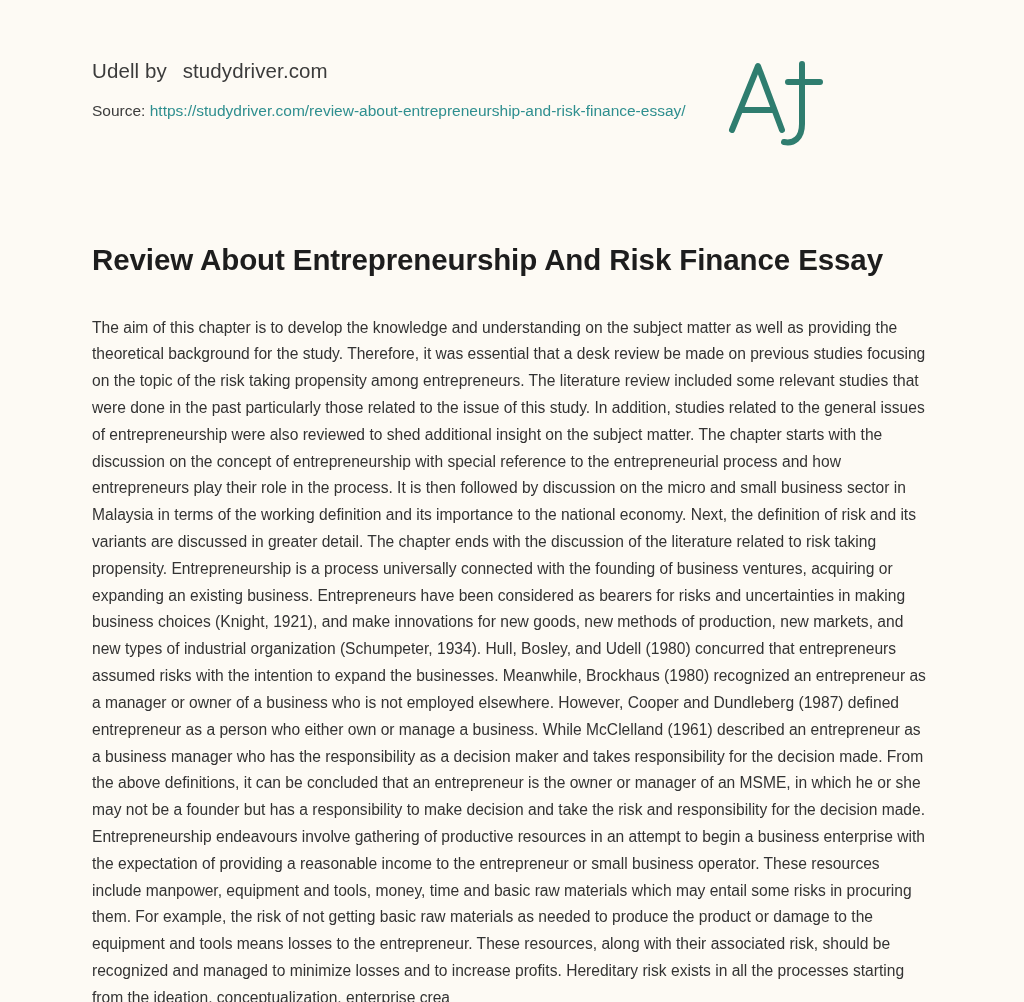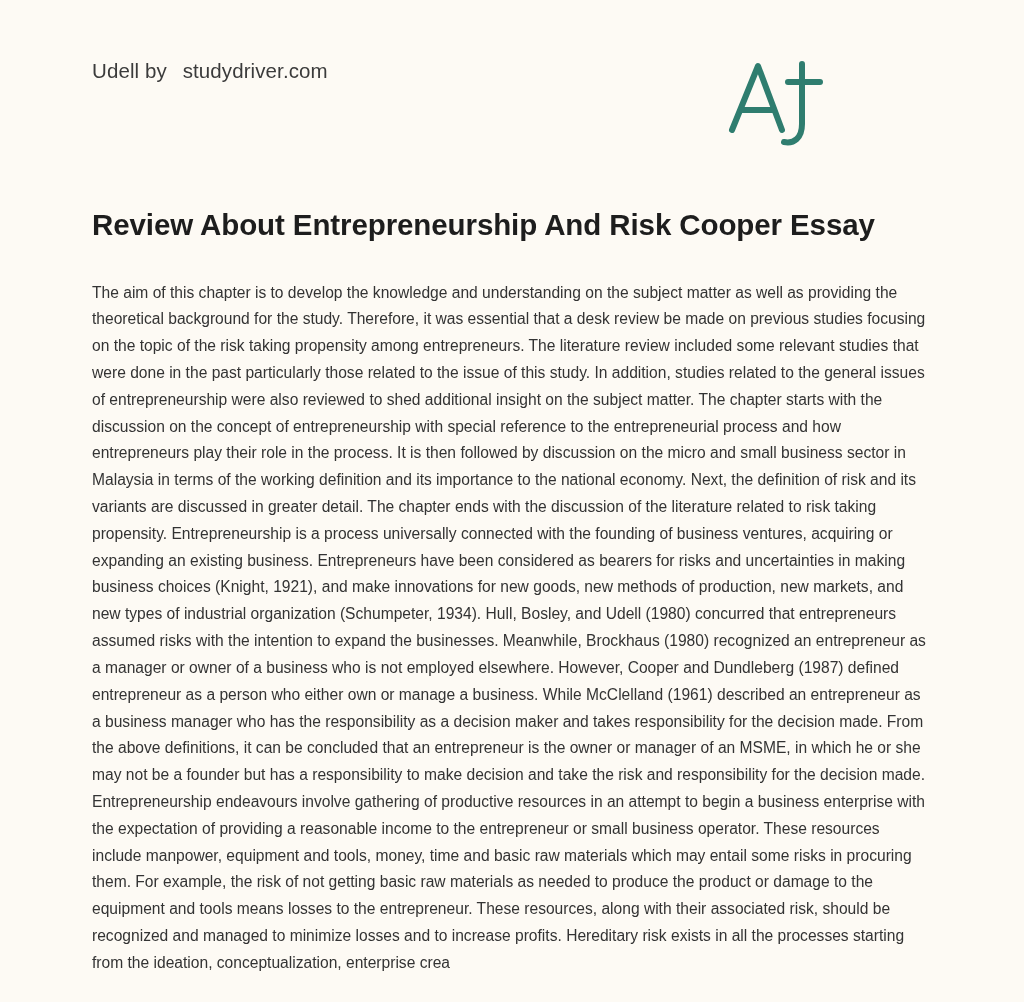--- a/index.html
+++ b/index.html
@@ -81,31 +81,34 @@
 <body>
 
 <div class="page">
 
   <div class="header">
 
     <div class="byline">
       <span>Udell by </span><span class="brand">studydriver.com</span>
     </div>
 
+    <div class="source-line">
+      <span class="source-label">Source: </span><span class="source-url">https://studydriver.com/review-about-entrepreneurship-and-risk-finance-essay/</span>
+    </div>
 
     <div class="logo">
       <svg viewBox="0 0 120 110" width="120" height="110" aria-hidden="true">
         <g fill="none" stroke="#2f7d6f" stroke-width="6" stroke-linecap="round" stroke-linejoin="round">
           <path d="M12 78 L38 14 L62 78"></path>
           <path d="M22 58 L54 58"></path>
           <path d="M82 12 L82 72 C82 86 74 92 64 90"></path>
           <path d="M68 30 L100 30"></path>
         </g>
       </svg>
     </div>
 
   </div>
 
-  <h1 class="title">Review About Entrepreneurship And Risk Cooper Essay</h1>
+  <h1 class="title">Review About Entrepreneurship And Risk Finance Essay</h1>
 
   <div class="body-text">The aim of this chapter is to develop the knowledge and understanding on the subject matter as well as providing the theoretical background for the study. Therefore, it was essential that a desk review be made on previous studies focusing on the topic of the risk taking propensity among entrepreneurs. The literature review included some relevant studies that were done in the past particularly those related to the issue of this study. In addition, studies related to the general issues of entrepreneurship were also reviewed to shed additional insight on the subject matter. The chapter starts with the discussion on the concept of entrepreneurship with special reference to the entrepreneurial process and how entrepreneurs play their role in the process. It is then followed by discussion on the micro and small business sector in Malaysia in terms of the working definition and its importance to the national economy. Next, the definition of risk and its variants are discussed in greater detail. The chapter ends with the discussion of the literature related to risk taking propensity. Entrepreneurship is a process universally connected with the founding of business ventures, acquiring or expanding an existing business. Entrepreneurs have been considered as bearers for risks and uncertainties in making business choices (Knight, 1921), and make innovations for new goods, new methods of production, new markets, and new types of industrial organization (Schumpeter, 1934). Hull, Bosley, and Udell (1980) concurred that entrepreneurs assumed risks with the intention to expand the businesses. Meanwhile, Brockhaus (1980) recognized an entrepreneur as a manager or owner of a business who is not employed elsewhere. However, Cooper and Dundleberg (1987) defined entrepreneur as a person who either own or manage a business. While McClelland (1961) described an entrepreneur as a business manager who has the responsibility as a decision maker and takes responsibility for the decision made. From the above definitions, it can be concluded that an entrepreneur is the owner or manager of an MSME, in which he or she may not be a founder but has a responsibility to make decision and take the risk and responsibility for the decision made. Entrepreneurship endeavours involve gathering of productive resources in an attempt to begin a business enterprise with the expectation of providing a reasonable income to the entrepreneur or small business operator. These resources include manpower, equipment and tools, money, time and basic raw materials which may entail some risks in procuring them. For example, the risk of not getting basic raw materials as needed to produce the product or damage to the equipment and tools means losses to the entrepreneur. These resources, along with their associated risk, should be recognized and managed to minimize losses and to increase profits. Hereditary risk exists in all the processes starting from the ideation, conceptualization, enterprise crea</div>
 
 </div>
 
 </body></html>

